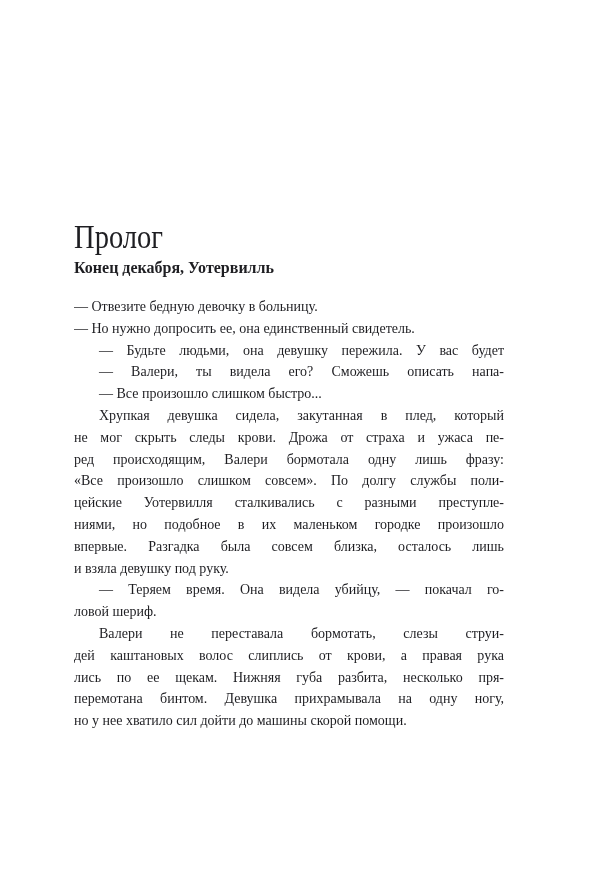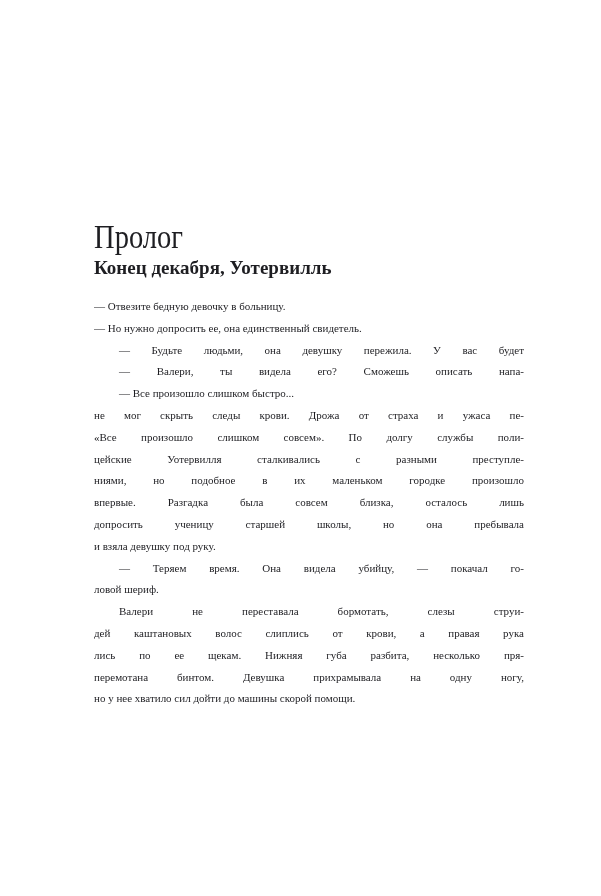--- a/index.html
+++ b/index.html
@@ -11,44 +11,44 @@
     position: relative;
     width: 601px;
     height: 896px;
     background: #ffffff;
     overflow: hidden;
     font-family: "Liberation Serif", "DejaVu Serif", serif;
     color: #1e1e22;
   }
   .content {
     position: absolute;
-    left: 94px;
+    left: 74px;
     top: 220px;
     width: 430px;
   }
   .title {
     margin: 0;
     padding: 0;
     font-size: 34px;
     font-weight: 400;
     line-height: 34px;
     transform: scaleX(0.84);
     transform-origin: 0 50%;
     white-space: nowrap;
   }
   .subtitle {
     margin: 3px 0 0 0;
     padding: 0;
-    font-size: 19px;
+    font-size: 16px;
     font-weight: 700;
     line-height: 22px;
   }
   .body-text {
     margin-top: 17px;
-    font-size: 11px;
+    font-size: 14px;
     line-height: 21.8px;
   }
   .line {
     height: 21.8px;
     overflow: hidden;
     text-align: justify;
     text-align-last: justify;
   }
   .line.last {
     text-align-last: left;
@@ -63,26 +63,27 @@
 <div class="page" style="background: rgb(255, 255, 255); color: rgb(30, 30, 34);">
   <div class="content">
     <h1 class="title">Пролог</h1>
     <h2 class="subtitle">Конец декабря, Уотервилль</h2>
     <div class="body-text" id="body-text">
         <div class="line last">— Отвезите бедную девочку в больницу.</div>
         <div class="line last">— Но нужно допросить ее, она единственный свидетель.</div>
         <div class="line indent">— Будьте людьми, она девушку пережила. У вас будет</div>
         <div class="line indent">— Валери, ты видела его? Сможешь описать напа-</div>
         <div class="line last indent">— Все произошло слишком быстро...</div>
+        <div class="line indent">Хрупкая девушка сидела, закутанная в плед, который</div>
         <div class="line">не мог скрыть следы крови. Дрожа от страха и ужаса пе-</div>
+        <div class="line">ред происходящим, Валери бормотала одну лишь фразу:</div>
         <div class="line">«Все произошло слишком совсем». По долгу службы поли-</div>
         <div class="line">цейские Уотервилля сталкивались с разными преступле-</div>
         <div class="line">ниями, но подобное в их маленьком городке произошло</div>
         <div class="line">впервые. Разгадка была совсем близка, осталось лишь</div>
-        <div class="line">допросить ученицу старшей школы, но она пребывала</div>
         <div class="line last">и взяла девушку под руку.</div>
         <div class="line indent">— Теряем время. Она видела убийцу, — покачал го-</div>
         <div class="line last">ловой шериф.</div>
         <div class="line indent">Валери не переставала бормотать, слезы струи-</div>
         <div class="line">дей каштановых волос слиплись от крови, а правая рука</div>
         <div class="line">лись по ее щекам. Нижняя губа разбита, несколько пря-</div>
         <div class="line">перемотана бинтом. Девушка прихрамывала на одну ногу,</div>
         <div class="line last">но у нее хватило сил дойти до машины скорой помощи.</div>
       </div>
   </div>

